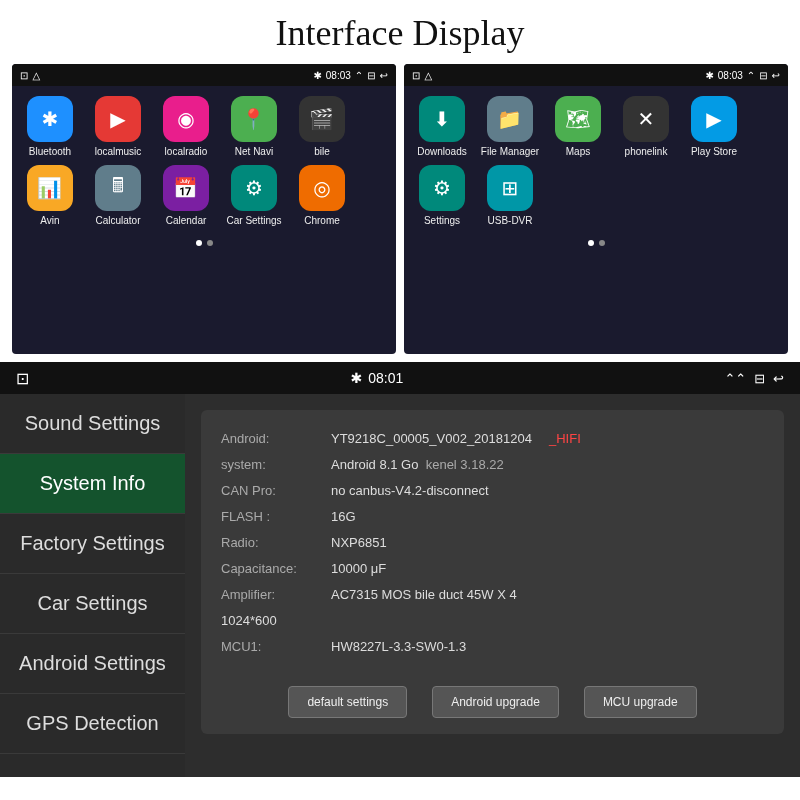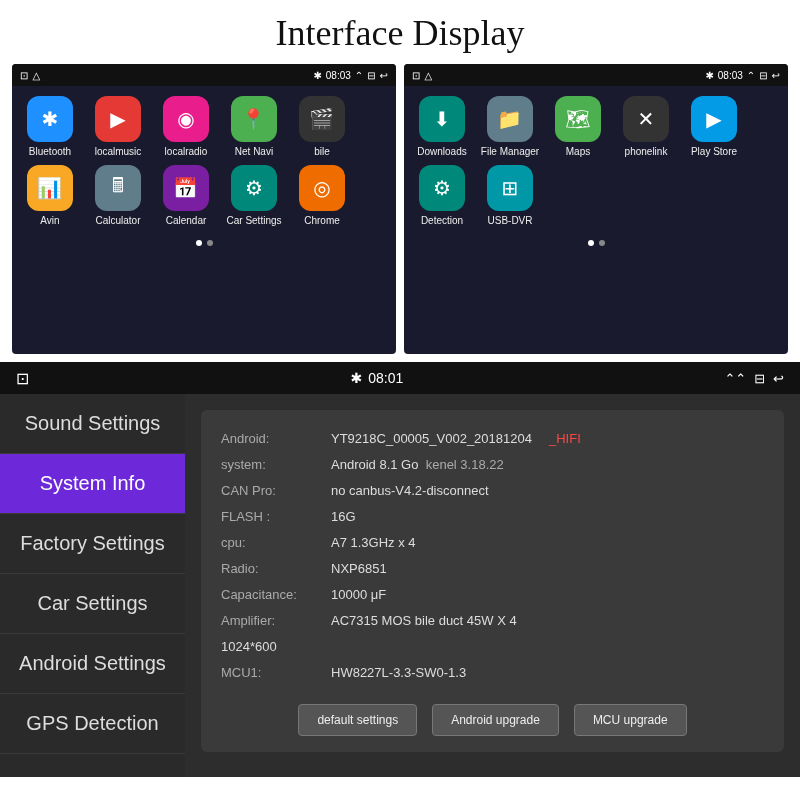--- a/index.html
+++ b/index.html
@@ -138,21 +138,21 @@
 
     .sidebar-item {
       padding: 18px 12px;
       color: #ddd;
       font-size: 20px;
       text-align: center;
       border-bottom: 1px solid #3a3a3a;
       cursor: pointer;
     }
     .sidebar-item.active {
-      background: #6d28d9;
+      background: #14532d;
       color: #fff;
     }
 
     
     .main-content {
       flex: 1;
       background: #2d2d2d;
       padding: 16px;
       overflow-y: auto;
     }
@@ -180,22 +180,22 @@
       color: #ddd;
     }
 
     .info-value.highlight {
       color: #ff4444;
       margin-left: 17px;
     }
 
     .buttons-row {
       display: flex;
-      gap: 15px;
-      margin-top: 18px;
+      gap: 25px;
+      margin-top: 26px;
       justify-content: center;
     }
 
     .action-btn {
       background: #555;
       color: #eee;
       border: 1px solid #777;
       border-radius: 4px;
       padding: 8px 18px;
       font-size: 12px;
@@ -315,21 +315,21 @@
         <div class="app-item">
     <div class="app-icon ic-dark">✕</div>
     <div class="app-label">phonelink</div>
   </div>
         <div class="app-item">
     <div class="app-icon ic-lightblue">▶</div>
     <div class="app-label">Play Store</div>
   </div>
         <div class="app-item">
     <div class="app-icon ic-teal">⚙</div>
-    <div class="app-label">Detection</div>
+    <div class="app-label">Settings</div>
   </div>
         <div class="app-item">
     <div class="app-icon ic-cyan">⊞</div>
     <div class="app-label">USB-DVR</div>
   </div>
       </div>
     <div class="dots-row">
       <div class="dot active"></div>
       <div class="dot"></div>
     </div>
@@ -374,24 +374,20 @@
           </div>
           <div class="info-row">
             <span class="info-label">CAN Pro:</span>
             <span class="info-value">no canbus-V4.2-disconnect</span>
           </div>
           <div class="info-row">
             <span class="info-label">FLASH :</span>
             <span class="info-value">16G</span>
           </div>
           <div class="info-row">
-            <span class="info-label">cpu:</span>
-            <span class="info-value">A7 1.3GHz x 4</span>
-          </div>
-          <div class="info-row">
             <span class="info-label">Radio:</span>
             <span class="info-value">NXP6851</span>
           </div>
           <div class="info-row">
             <span class="info-label">Capacitance:</span>
             <span class="info-value">10000 μF</span>
           </div>
           <div class="info-row">
             <span class="info-label">Amplifier:</span>
             <span class="info-value">AC7315 MOS bile duct 45W X 4</span>

